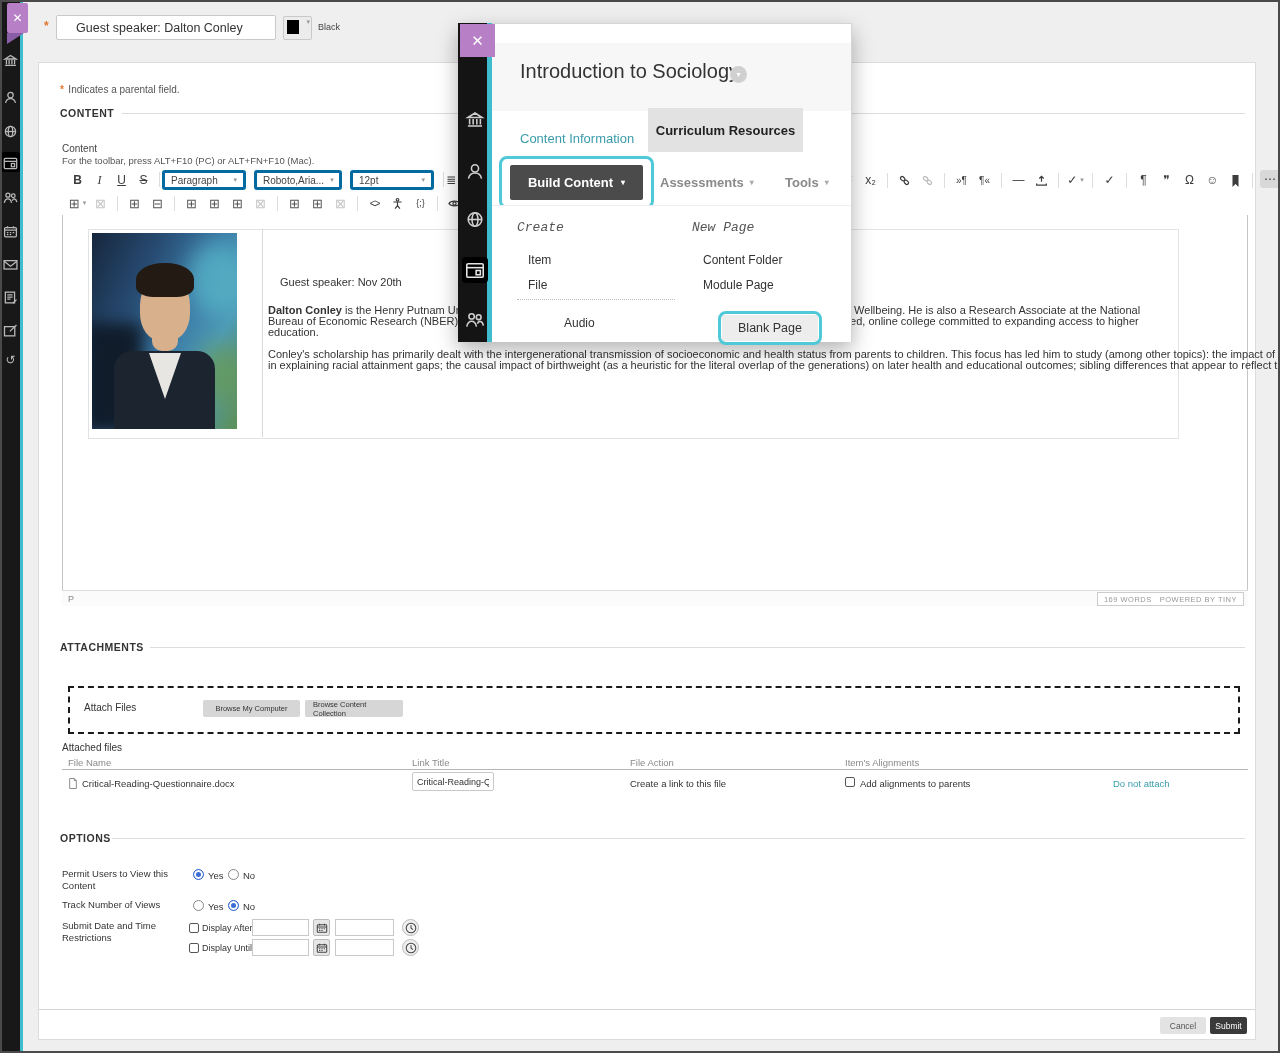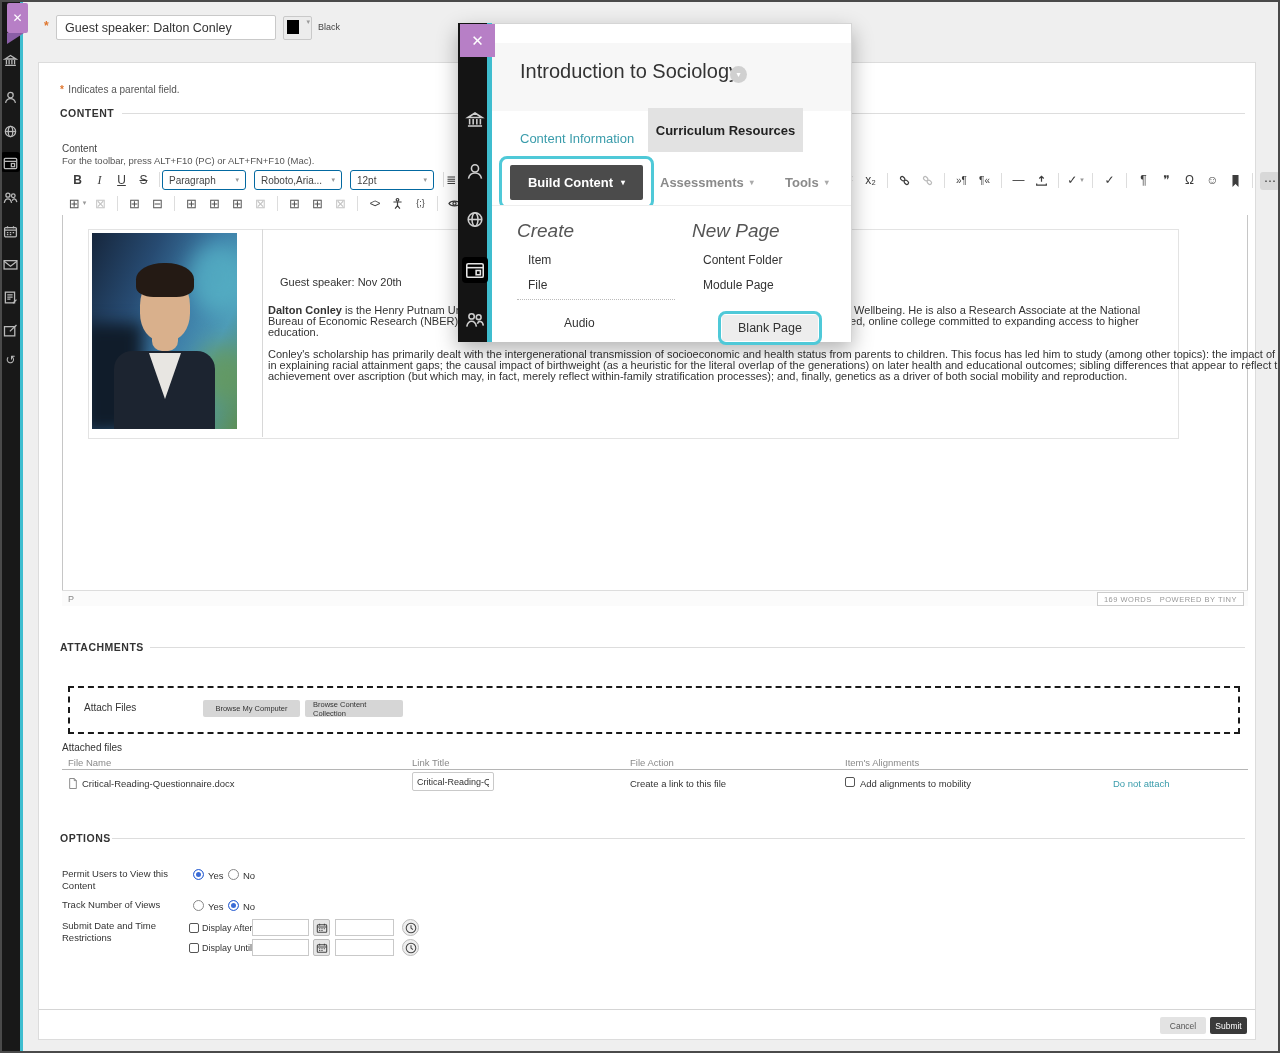--- a/index.html
+++ b/index.html
@@ -12,41 +12,41 @@
   .sidestripe{left:20px;top:0;width:3px;height:1053px;background:#3fbdcf;}
   .sbi{position:absolute;left:3px;width:15px;height:13px;}
   .sbi svg{width:15px;height:13px;stroke:#b9b9b9;fill:none;stroke-width:1.2;}
   .sbi-active-bg{left:1px;width:19px;height:20px;background:#000;border-radius:3px;}
   .closetab{left:7px;top:3px;width:21px;height:30px;background:#b77fc6;border-radius:2px;
             color:#fff;font-size:12px;display:flex;align-items:center;justify-content:center;z-index:10;}
   .closenotch{left:7px;top:33px;width:0;height:0;border-top:11px solid #8a5ea6;border-right:17px solid transparent;z-index:9;}
   
   .reqstar{color:#e0762e;font-weight:bold;}
   .titleinput{left:56px;top:15px;width:220px;height:25px;border:1px solid #c9c9c9;border-radius:2px;
-              background:#fff;font-family:"Liberation Sans",sans-serif;font-size:12.5px;color:#333;padding:0 8px;box-sizing:border-box;}
+              background:#fff;font-family:"Liberation Sans",sans-serif;font-size:12.5px;color:#333;padding:0 19px;box-sizing:border-box;}
   .swatch{left:283px;top:16px;width:27px;height:22px;background:#ececec;border:1px solid #c9c9c9;border-radius:2px;}
   .swatch .blk{position:absolute;left:3px;top:3px;width:12px;height:14px;background:#000;}
   .swatch .chev{position:absolute;right:1px;top:1px;font-size:7px;color:#999;}
   .swlabel{left:318px;top:22px;font-size:9px;color:#444;}
   
   .panel{left:38px;top:62px;width:1218px;height:978px;background:#fff;border:1px solid #dcdcdc;box-sizing:border-box;}
   .secthead{font-size:10.5px;font-weight:bold;color:#333;letter-spacing:.5px;}
   .rule{height:1px;background:#ddd;}
   .note{font-size:10px;color:#555;}
   
   .edbox{left:62px;top:167px;width:1186px;height:439px;border:1px solid #c6c6c6;background:#fff;box-sizing:border-box;}
   .tbrow1{left:62px;top:167px;width:1186px;height:25px;border-bottom:1px solid #e8e8e8;background:#fff;}
   .tbrow2{left:62px;top:192px;width:1186px;height:23px;background:#fff;}
   .tb{display:inline-flex;align-items:center;justify-content:center;height:20px;min-width:19px;
       font-size:12px;color:#3c3c3c;}
   .tbsep{width:1px;height:15px;background:#ddd;display:inline-block;margin:0 3px;align-self:center;}
-  .sel{position:absolute;height:20px;border:1px solid #0369a1;border-radius:3px;display:flex;align-items:center;
+  .sel{position:absolute;height:20px;border:3px solid #0369a1;border-radius:3px;display:flex;align-items:center;
        justify-content:space-between;padding:0 6px;font-size:10px;color:#444;box-sizing:border-box;background:#fff;}
   .sel .chev{font-size:7px;color:#999;margin-left:6px;}
-  .cluster{position:absolute;display:flex;align-items:flex-end;gap:4px;}
+  .cluster{position:absolute;display:flex;align-items:flex-start;gap:4px;}
   .tbl{font-size:13px;color:#555;}
   .morebox{width:20px;height:18px;background:#d8d8d8;border-radius:3px;display:inline-flex;align-items:center;justify-content:center;font-size:12px;color:#333;}
   .ico{width:13px;height:13px;stroke:#3c3c3c;fill:none;stroke-width:1.3;}
   .faded{opacity:.35;}
   
   .edline{position:absolute;font-size:11px;color:#333;white-space:nowrap;}
   .photobox{left:92px;top:233px;width:145px;height:196px;overflow:hidden;background:#35608c;}
   .cellline{background:#d8d8d8;}
   .statusbar{left:62px;top:590px;width:1186px;height:16px;background:#fbfbfb;border-top:1px solid #ddd;box-sizing:border-box;}
   .wordbox{position:absolute;right:4px;top:1px;height:12px;border:1px solid #ccc;display:flex;align-items:center;
@@ -86,21 +86,21 @@
   .pcirc{position:absolute;left:272px;top:43px;width:17px;height:17px;border-radius:50%;background:#d0d0d0;
          color:#fff;font-size:8px;display:flex;align-items:center;justify-content:center;}
   .ptab1{position:absolute;left:62px;top:108px;font-size:13px;color:#3a9cab;}
   .ptab2{position:absolute;left:190px;top:85px;width:155px;height:44px;background:#e2e2e2;color:#222;
          font-weight:bold;font-size:13px;display:flex;align-items:center;justify-content:center;}
   .tealbox{position:absolute;border:3px solid #4fc9d8;border-radius:8px;box-sizing:border-box;}
   .buildbtn{position:absolute;left:52px;top:142px;width:133px;height:35px;background:#4b4b4b;border-radius:2px;
             color:#fff;font-weight:bold;font-size:13px;display:flex;align-items:center;justify-content:center;gap:8px;}
   .pmenubtn{position:absolute;top:152px;font-weight:bold;font-size:13px;color:#8a8a8a;display:flex;align-items:center;gap:6px;}
   .pmenu{position:absolute;left:34px;top:182px;width:359px;height:136px;background:#fff;border-top:1px solid #eee;}
-  .mhead{position:absolute;font-family:Liberation Sans, sans-serif;font-style:italic;font-size:19px;color:#555;}
+  .mhead{position:absolute;font-family:Liberation Mono, monospace;font-style:italic;font-size:13px;color:#555;}
   .mitem{position:absolute;font-size:12px;color:#333;}
   .mdots{position:absolute;border-top:1px dotted #bbb;}
   .blankrow{position:absolute;left:230px;top:109px;width:96px;height:26px;background:#ededed;
             display:flex;align-items:center;justify-content:center;font-size:12.5px;color:#333;}
   .chevsm{font-size:8px;color:#aaa;}
   .arrowlayer{position:absolute;inset:0;z-index:60;pointer-events:none;}
 </style>
 </head>
 <body>
 
@@ -363,21 +363,20 @@
     <div class="abs" style="left:44px;top:30px;width:58px;height:34px;background:#241a14;border-radius:48% 48% 30% 30%;"></div>
     <div class="abs" style="left:60px;top:104px;width:26px;height:14px;background:#d9b08c;border-radius:0 0 10px 10px;"></div>
   </div>
 
   <div class="edline" style="left:268px;top:276px;margin-left:12px;">Guest speaker: Nov 20th</div>
   <div class="edline" style="left:268px;top:304px;"><b>Dalton Conley</b><span> is the Henry Putnam University Professor of Sociology and a faculty affiliate of the Center for Health and Wellbeing.  He is also a Research Associate at the National</span></div>
   <div class="edline" style="left:268px;top:315px;">Bureau of Economic Research (NBER), and Dean of Health Sciences at University of the People, a tuition-free, accredited, online college committed to expanding access to higher</div>
   <div class="edline" style="left:268px;top:326px;">education.</div>
   <div class="edline" style="left:268px;top:348px;">Conley's scholarship has primarily dealt with the intergenerational transmission of socioeconomic and health status from parents to children.  This focus has led him to study (among other topics): the impact of parental wealth</div>
   <div class="edline" style="left:268px;top:359px;">in explaining racial attainment gaps; the causal impact of birthweight (as a heuristic for the literal overlap of the generations) on later health and educational outcomes; sibling differences that appear to reflect the triumph of</div>
-  <div class="edline" style="left:268px;top:370px;">achievement over ascription (but which may, in fact, merely reflect within-family stratification processes); and, finally, genetics as a driver of both social mobility and reproduction.</div>
 
   <div class="abs statusbar">
     <span class="abs" style="left:6px;top:3px;font-size:9px;color:#888;">P</span>
     <span class="wordbox">
       <span>169 WORDS</span>
       <span>POWERED BY TINY</span>
     </span>
   </div>
 
   <div class="abs secthead" style="left:60px;top:641px;">ATTACHMENTS</div>
@@ -397,21 +396,21 @@
 
   <div class="abs" style="left:68px;top:776px;width:10px;height:13px;">
     <svg width="10" height="13" viewBox="0 0 12 14" style="stroke:#777;fill:none;stroke-width:1;">
         <use href="#i-doc"></use>
       </svg>
   </div>
   <div class="cell" style="left:82px;top:778px;">Critical-Reading-Questionnaire.docx</div>
   <input class="abs linkinput" value="Critical-Reading-Ques" style="">
   <div class="cell" style="left:630px;top:778px;">Create a link to this file</div>
   <span class="abs cb" style="left:845px;top:777px;"></span>
-  <div class="cell" style="left:860px;top:778px;">Add alignments to mobility</div>
+  <div class="cell" style="left:860px;top:778px;">Add alignments to parents</div>
   <div class="cell teal-link" style="left:1113px;top:778px;">Do not attach</div>
 
   <div class="abs secthead" style="left:60px;top:832px;">OPTIONS</div>
   <div class="abs rule" style="left:112px;top:838px;width:1133px;"></div>
 
   <div class="optlabel" style="left:62px;top:868px;">Permit Users to View this</div>
   <div class="optlabel" style="left:62px;top:880px;">Content</div>
   <span class="abs radio on" style="left:193px;top:869px;"></span>
   <div class="optlabel" style="left:208px;top:870px;">Yes</div>
   <span class="abs radio" style="left:228px;top:869px;"></span>

